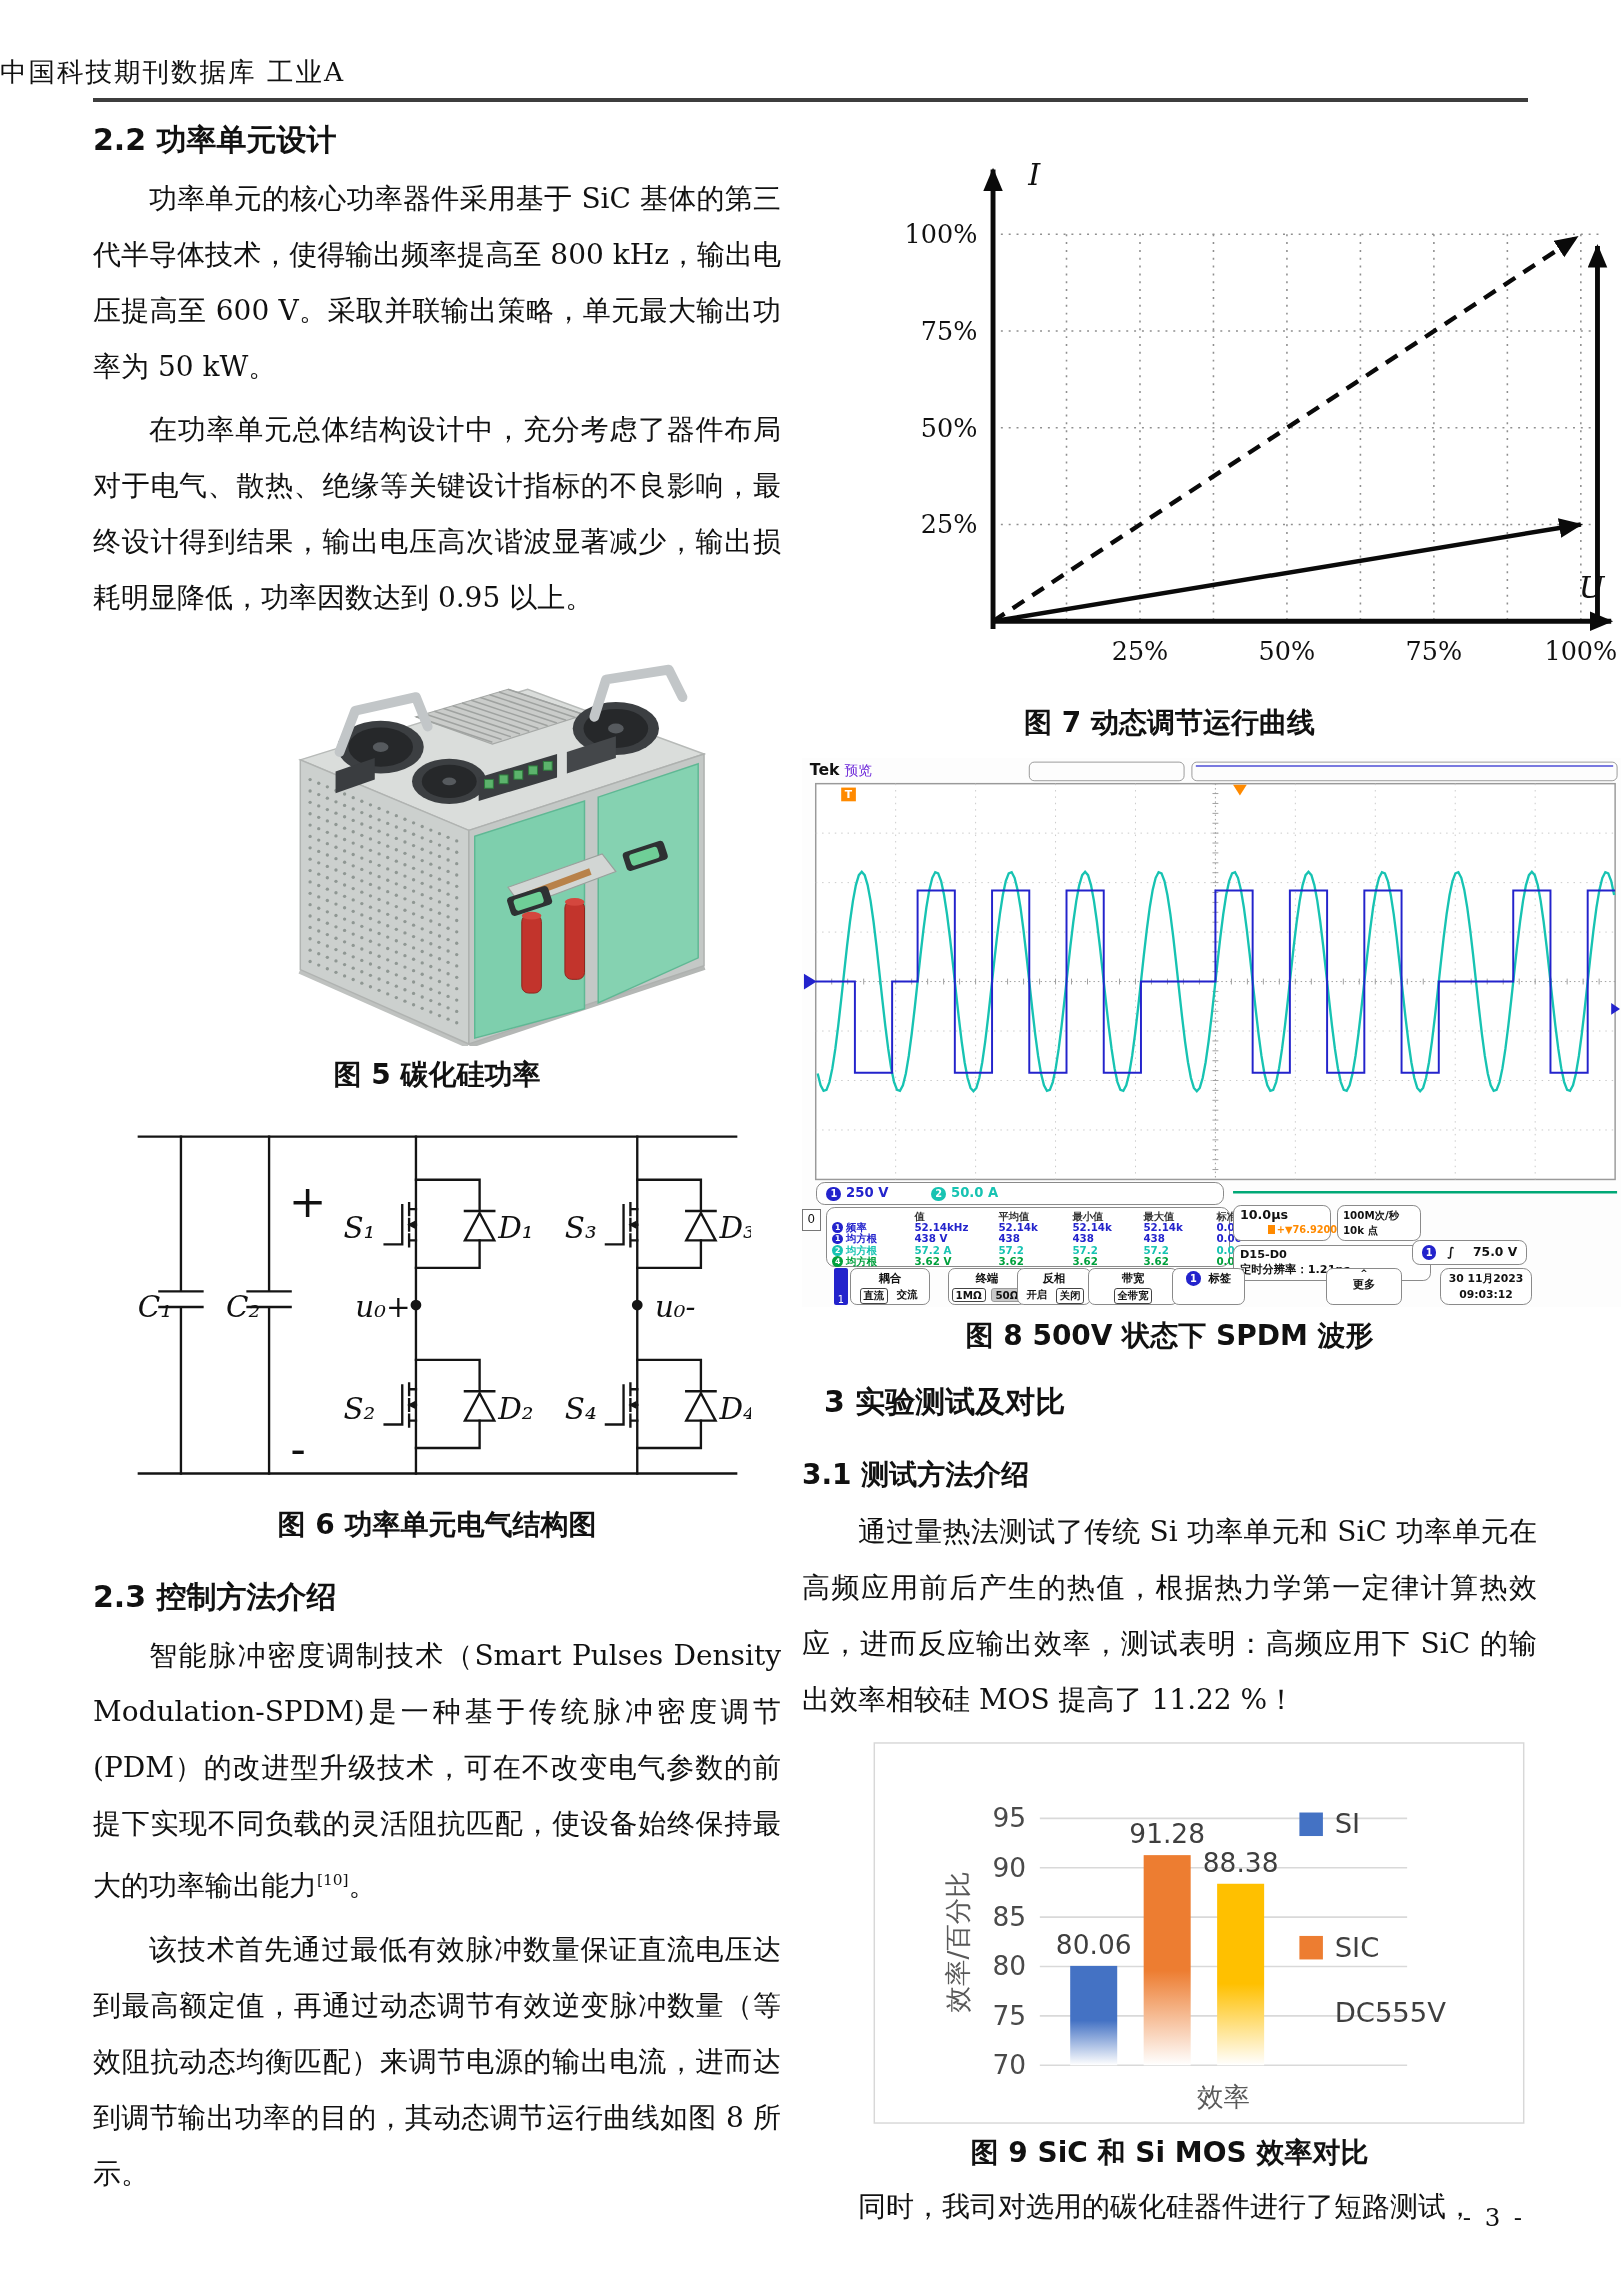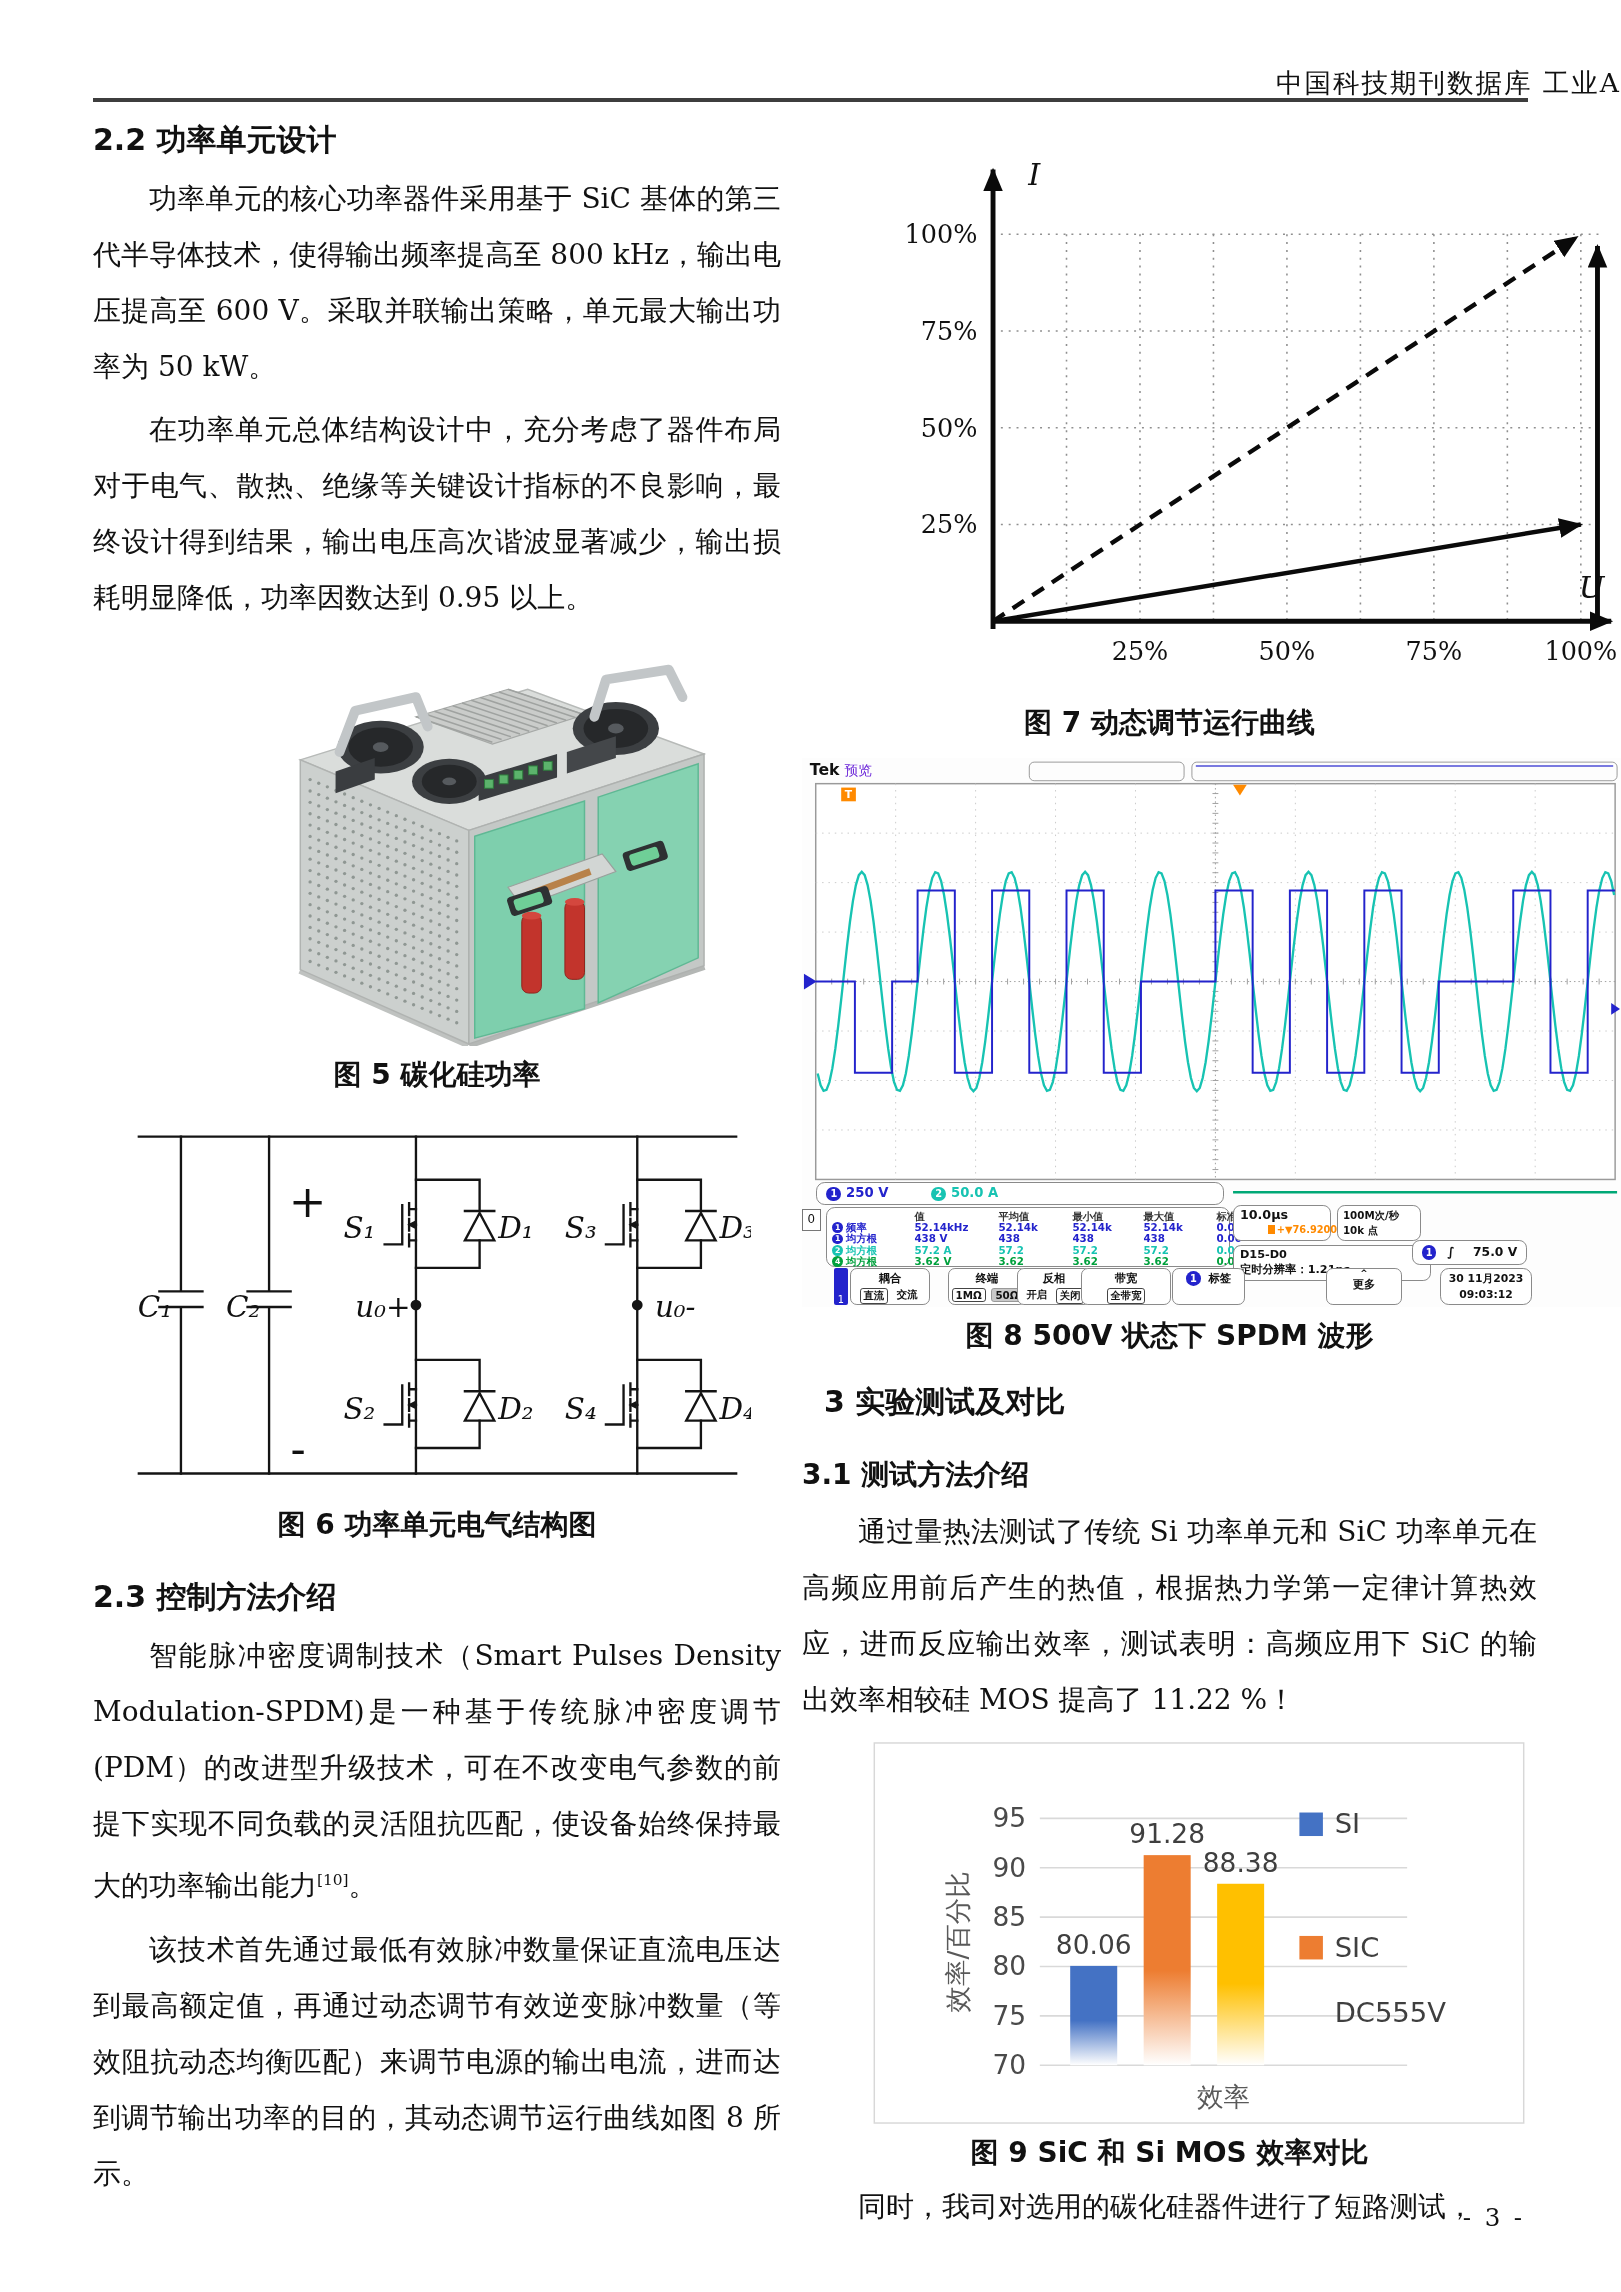--- a/index.html
+++ b/index.html
@@ -1,19 +1,19 @@
 <!DOCTYPE html>
 <html><head>
 <meta charset="utf-8">
 <title>Paper Page</title>
 <style>
   html,body{margin:0;padding:0;background:#888;}
   .page{position:relative;width:1621px;height:2293px;background:#ffffff;margin:0 auto;
         font-family:"DejaVu Serif","Liberation Serif",serif;color:#111;overflow:hidden;}
-  .header-title{position:absolute;top:65px;width:100%;text-align:right;font-size:26.5px;letter-spacing:2px;}
+  .header-title{position:absolute;top:54px;width:100%;text-align:left;font-size:26.5px;letter-spacing:2px;}
   .rule{position:absolute;top:98px;left:93px;width:1435px;border-top:4.9px solid #3d3d3d;}
   .col{position:absolute;top:116px;}
   .col-left{left:93px;width:688px;}
   .col-right{left:802px;width:735px;}
   h2,h3{font-family:"DejaVu Sans","Liberation Sans",sans-serif;font-weight:700;margin:33px 0 9.8px;}
   h2{font-size:30px;} h3{font-size:28px;}
   .col-left h2.first{margin-top:3.9px;}
   p.body{font-size:28px;line-height:56px;text-align:justify;text-indent:2em;margin:7.8px 0 0;}
   p.body sup{font-size:0.55em;vertical-align:super;}
   .caption{font-family:"DejaVu Sans","Liberation Sans",sans-serif;font-weight:700;font-size:28px;
@@ -782,21 +782,21 @@
               <span class="opt gray">50Ω</span>
             </div>
           </div>
           <div class="s-item" style="left: 215px; width: 74px;">
             <div class="s-ittl">反相</div>
             <div class="s-opts">
               <span class="opt">开启</span>
               <span class="opt sel">关闭</span>
             </div>
           </div>
-          <div class="s-item" style="left: 279px; width: 90px;">
+          <div class="s-item" style="left: 286px; width: 90px;">
             <div class="s-ittl">带宽</div>
             <div class="s-opts">
               <span class="opt sel">全带宽</span>
             </div>
           </div>
           <div class="s-item" style="left: 370px; width: 73px;">
             <div class="s-ittl"><span class="chip c1">1</span>标签</div>
           </div>
           <div class="s-item" style="left: 524px; width: 76px;">
             <div class="chev">^</div>

